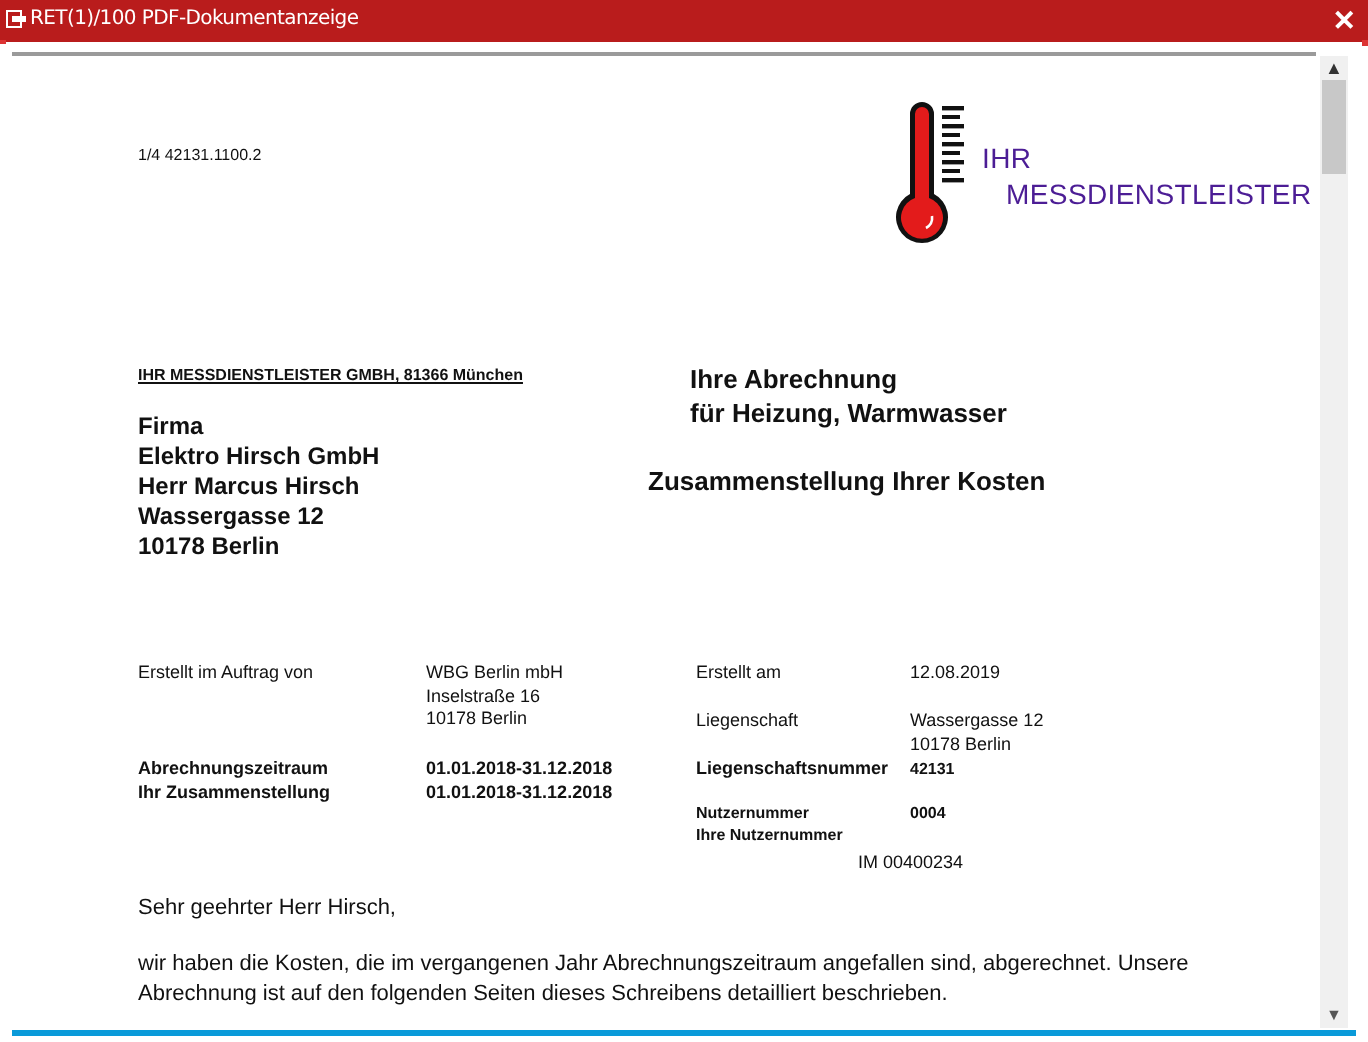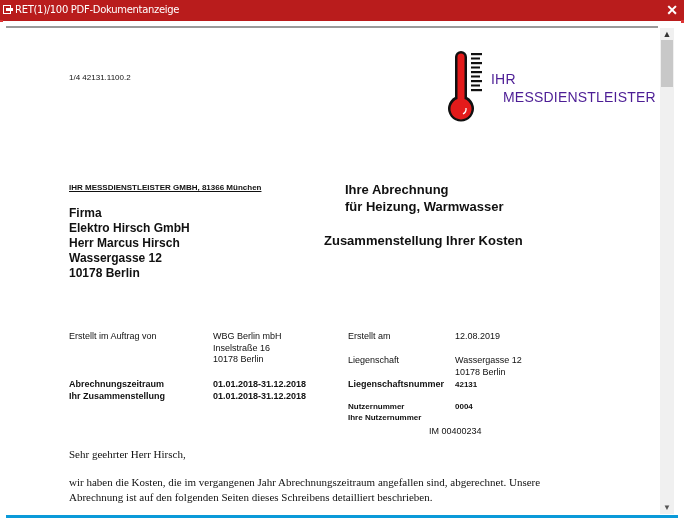--- a/index.html
+++ b/index.html
@@ -16,21 +16,21 @@
   .scroll-thumb { position:absolute; left:1px; top:12px; width:12px; height:47px; background:#c8c8c8; }
   .scroll-down { position:absolute; left:0; bottom:0; width:14px; height:12px; font-size:8px; text-align:center; color:#555; line-height:12px; }
   .bottombar { position:absolute; left:6px; top:515px; width:672px; height:3px; background:#0a9ad9; }
   .doc { position:absolute; left:0; top:28px; width:658px; height:486px; overflow:hidden; color:#111; }
   .t { position:absolute; white-space:nowrap; }
   .sm { font-size:8px; }
   .addr { font-size:12px; font-weight:bold; line-height:15px; }
   .hd { font-size:13px; font-weight:bold; line-height:17px; }
   .lbl { font-size:9px; line-height:11.5px; }
   .b { font-weight:bold; }
-  .body { font-size:11px; line-height:15px;font-family:Liberation Serif, serif; }
+  .body { font-size:11px; line-height:15px; }
   .logo-text { font-size:14px; color:#4c1d95; line-height:18px; letter-spacing:0.2px; }
 </style>
 </head>
 <body>
 
 <div class="titlebar">
   <svg class="ticon" viewBox="0 0 10 9">
     <rect x="0.5" y="0.5" width="7" height="8" fill="none" stroke="#fff" stroke-width="1"></rect>
     <rect x="3" y="3" width="7" height="3" fill="#fff"></rect>
   </svg>

